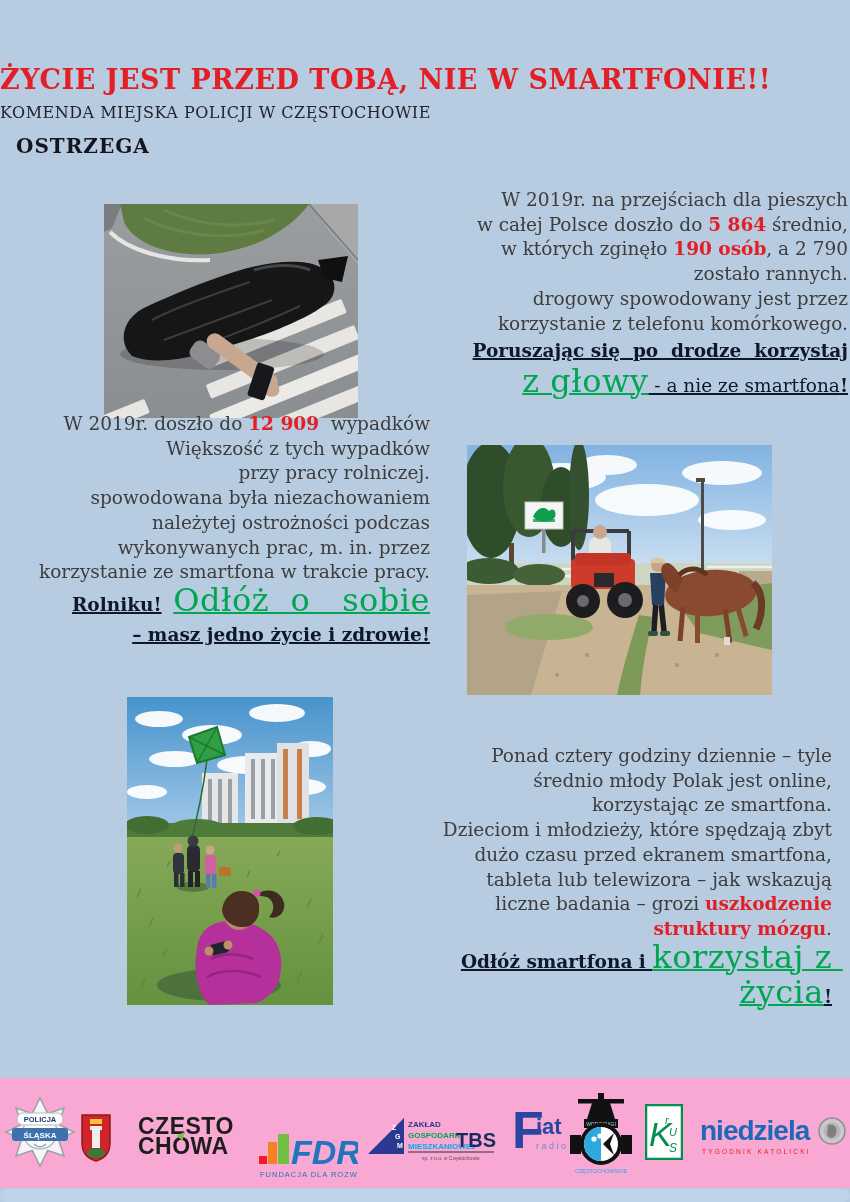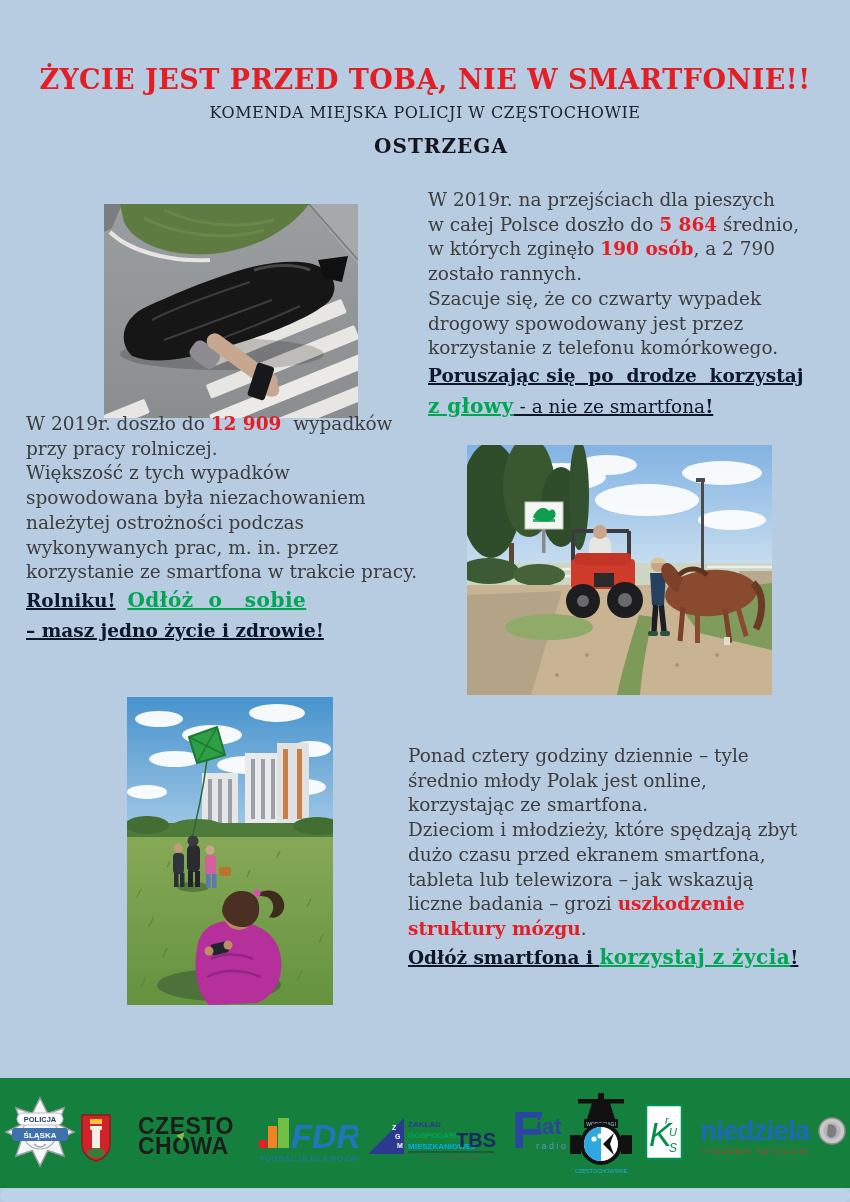--- a/index.html
+++ b/index.html
@@ -1,32 +1,32 @@
 <!DOCTYPE html>
 <html style="--bg: #b7cbe1; --red: #e31e24; --green: #00a651; --text: #3d3d3d; --strip: #bed3ea;"><head>
 <meta charset="utf-8">
 <style>
   html,body{margin:0;padding:0;}
   .page{position:relative;width:850px;height:1202px;background:var(--bg,#b7cbe1);overflow:hidden;
         font-family:"DejaVu Serif",serif;}
-  .hline{position:absolute;left:0;width:100%;text-align:center;}
+  .hline{position:absolute;left:0;width:100%;text-align:left;}
   .title{top:64px;color:var(--red,#e31e24);font-weight:700;font-size:27px;letter-spacing:.5px;}
   .subtitle{top:103px;color:#20242e;font-size:16px;letter-spacing:.5px;}
   .warning{top:134px;color:#15151d;font-weight:700;font-size:20px;letter-spacing:1px;margin-left:16px;}
-  .textblock{position:absolute;text-align:left;color:var(--text,#3d3d3d);font-size:18.5px;}
+  .textblock{position:absolute;text-align:right;color:var(--text,#3d3d3d);font-size:18.5px;}
   .line{line-height:24.7px;white-space:pre-wrap;}
   .line.big{line-height:30px;}
   .seg.red{color:var(--red,#e31e24);font-weight:700;}
   .seg.bu{color:#0f172a;font-weight:700;text-decoration:underline;text-decoration-thickness:2px;}
   .seg.u{color:#0f172a;text-decoration:underline;text-decoration-thickness:1.5px;}
-  .seg.gbig{color:var(--green,#00a651);font-weight:700;font-size:20px;letter-spacing:.5px;
+  .seg.gbig{color:var(--green,#00a651);font-weight:400;font-size:32px;letter-spacing:.5px;
             text-decoration:underline;text-decoration-thickness:2px;margin-top:29px;}
   .photo{position:absolute;overflow:hidden;}
   .photo svg{display:block;}
-  .band{position:absolute;top:1078px;left:0;width:850px;height:110px;background:#15803d;}
+  .band{position:absolute;top:1078px;left:0;width:850px;height:110px;background:#f9a8d4;}
   .logo{position:absolute;}
   .citylogo{font-family:"Liberation Sans",sans-serif;font-weight:700;color:#1d1d1b;
             font-size:23px;line-height:20px;letter-spacing:.5px;position:relative;}
   .citylogo .accent{position:absolute;left:40px;top:15px;width:0;height:0;
             border-left:4px solid transparent;border-right:4px solid transparent;
             border-bottom:8px solid #7ac143;transform:rotate(40deg);}
   .strip{position:absolute;top:1189px;left:0;width:850px;height:13px;background:var(--strip,#bed3ea);
          border-radius:8px;}
   svg text{font-family:"Liberation Sans",sans-serif;}
 </style>
@@ -76,31 +76,30 @@
       </g>
       <rect x="148" y="160" width="18" height="35" rx="3" fill="#17181c" transform="rotate(18 157 177)"></rect>
     </svg>
   </div>
 
   <div class="textblock" style="left:428px;top:188px;width:420px">
       <div class="line"><span class="seg">W 2019r. na przejściach dla pieszych</span></div>
       <div class="line"><span class="seg">w całej Polsce doszło do </span><span class="seg red">5 864</span><span class="seg"> średnio,</span></div>
       <div class="line"><span class="seg">w których zginęło </span><span class="seg red">190 osób</span><span class="seg">, a 2 790</span></div>
       <div class="line"><span class="seg">zostało rannych.</span></div>
-      <div class="line"><span class="seg">Szacuje się, że co czwarty wypadek</span></div>
       <div class="line"><span class="seg">drogowy spowodowany jest przez</span></div>
       <div class="line"><span class="seg">korzystanie z telefonu komórkowego.</span></div>
       <div class="line big"><span class="seg bu">Poruszając się  po  drodze  korzystaj</span></div>
       <div class="line big"><span class="seg gbig">z głowy</span><span class="seg u"> - a nie ze smartfona</span><span class="seg bu">!</span></div>
     </div>
 
   <div class="textblock" style="left:26px;top:412px;width:404px">
       <div class="line"><span class="seg">W 2019r. doszło do </span><span class="seg red">12 909</span><span class="seg">  wypadków</span></div>
+      <div class="line"><span class="seg">Większość z tych wypadków</span></div>
       <div class="line"><span class="seg">przy pracy rolniczej.</span></div>
-      <div class="line"><span class="seg">Większość z tych wypadków</span></div>
       <div class="line"><span class="seg">spowodowana była niezachowaniem</span></div>
       <div class="line"><span class="seg">należytej ostrożności podczas</span></div>
       <div class="line"><span class="seg">wykonywanych prac, m. in. przez</span></div>
       <div class="line"><span class="seg">korzystanie ze smartfona w trakcie pracy.</span></div>
       <div class="line big"><span class="seg bu">Rolniku!</span><span class="seg">  </span><span class="seg gbig">Odłóż  o   sobie</span></div>
       <div class="line big"><span class="seg bu">– masz jedno życie i zdrowie!</span></div>
     </div>
 
   <div class="photo" style="left:467px;top:445px;width:305px;height:250px">
     <svg width="305" height="250" viewBox="0 0 305 250">
@@ -306,21 +305,21 @@
         <ellipse cx="16" cy="40" rx="9" ry="5" fill="#3c7a3a"></ellipse>
       </svg>
     </div>
 
     <div class="logo citylogo" style="left:138px;top:38px">
       <div>CZĘSTO</div>
       <div>CHOWA</div>
       <span class="accent"></span>
     </div>
 
-    <div class="logo" style="left:258px;top:36px">
+    <div class="logo" style="left:258px;top:52px">
       <svg width="100" height="50" viewBox="0 0 100 50">
         <rect x="1" y="26" width="8" height="8" fill="#ed1c24"></rect>
         <rect x="10" y="12" width="9" height="22" fill="#f58220"></rect>
         <rect x="20" y="4" width="11" height="30" fill="#72bf44"></rect>
         <text x="33" y="34" font-size="34" font-weight="bold" font-style="italic" fill="#2175bc">FDR</text>
         <text x="2" y="47" font-size="7.5" letter-spacing="1" fill="#2175bc">FUNDACJA DLA ROZWOJU</text>
       </svg>
     </div>
 
     <div class="logo" style="left:366px;top:36px">

